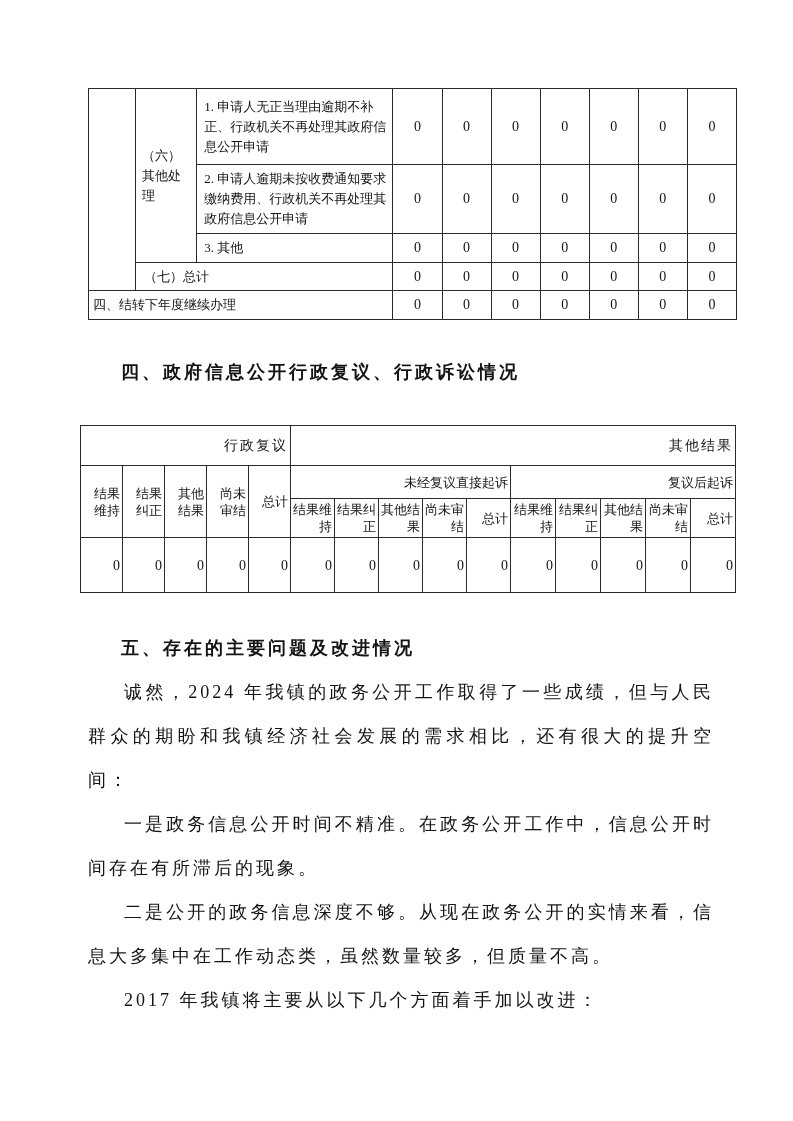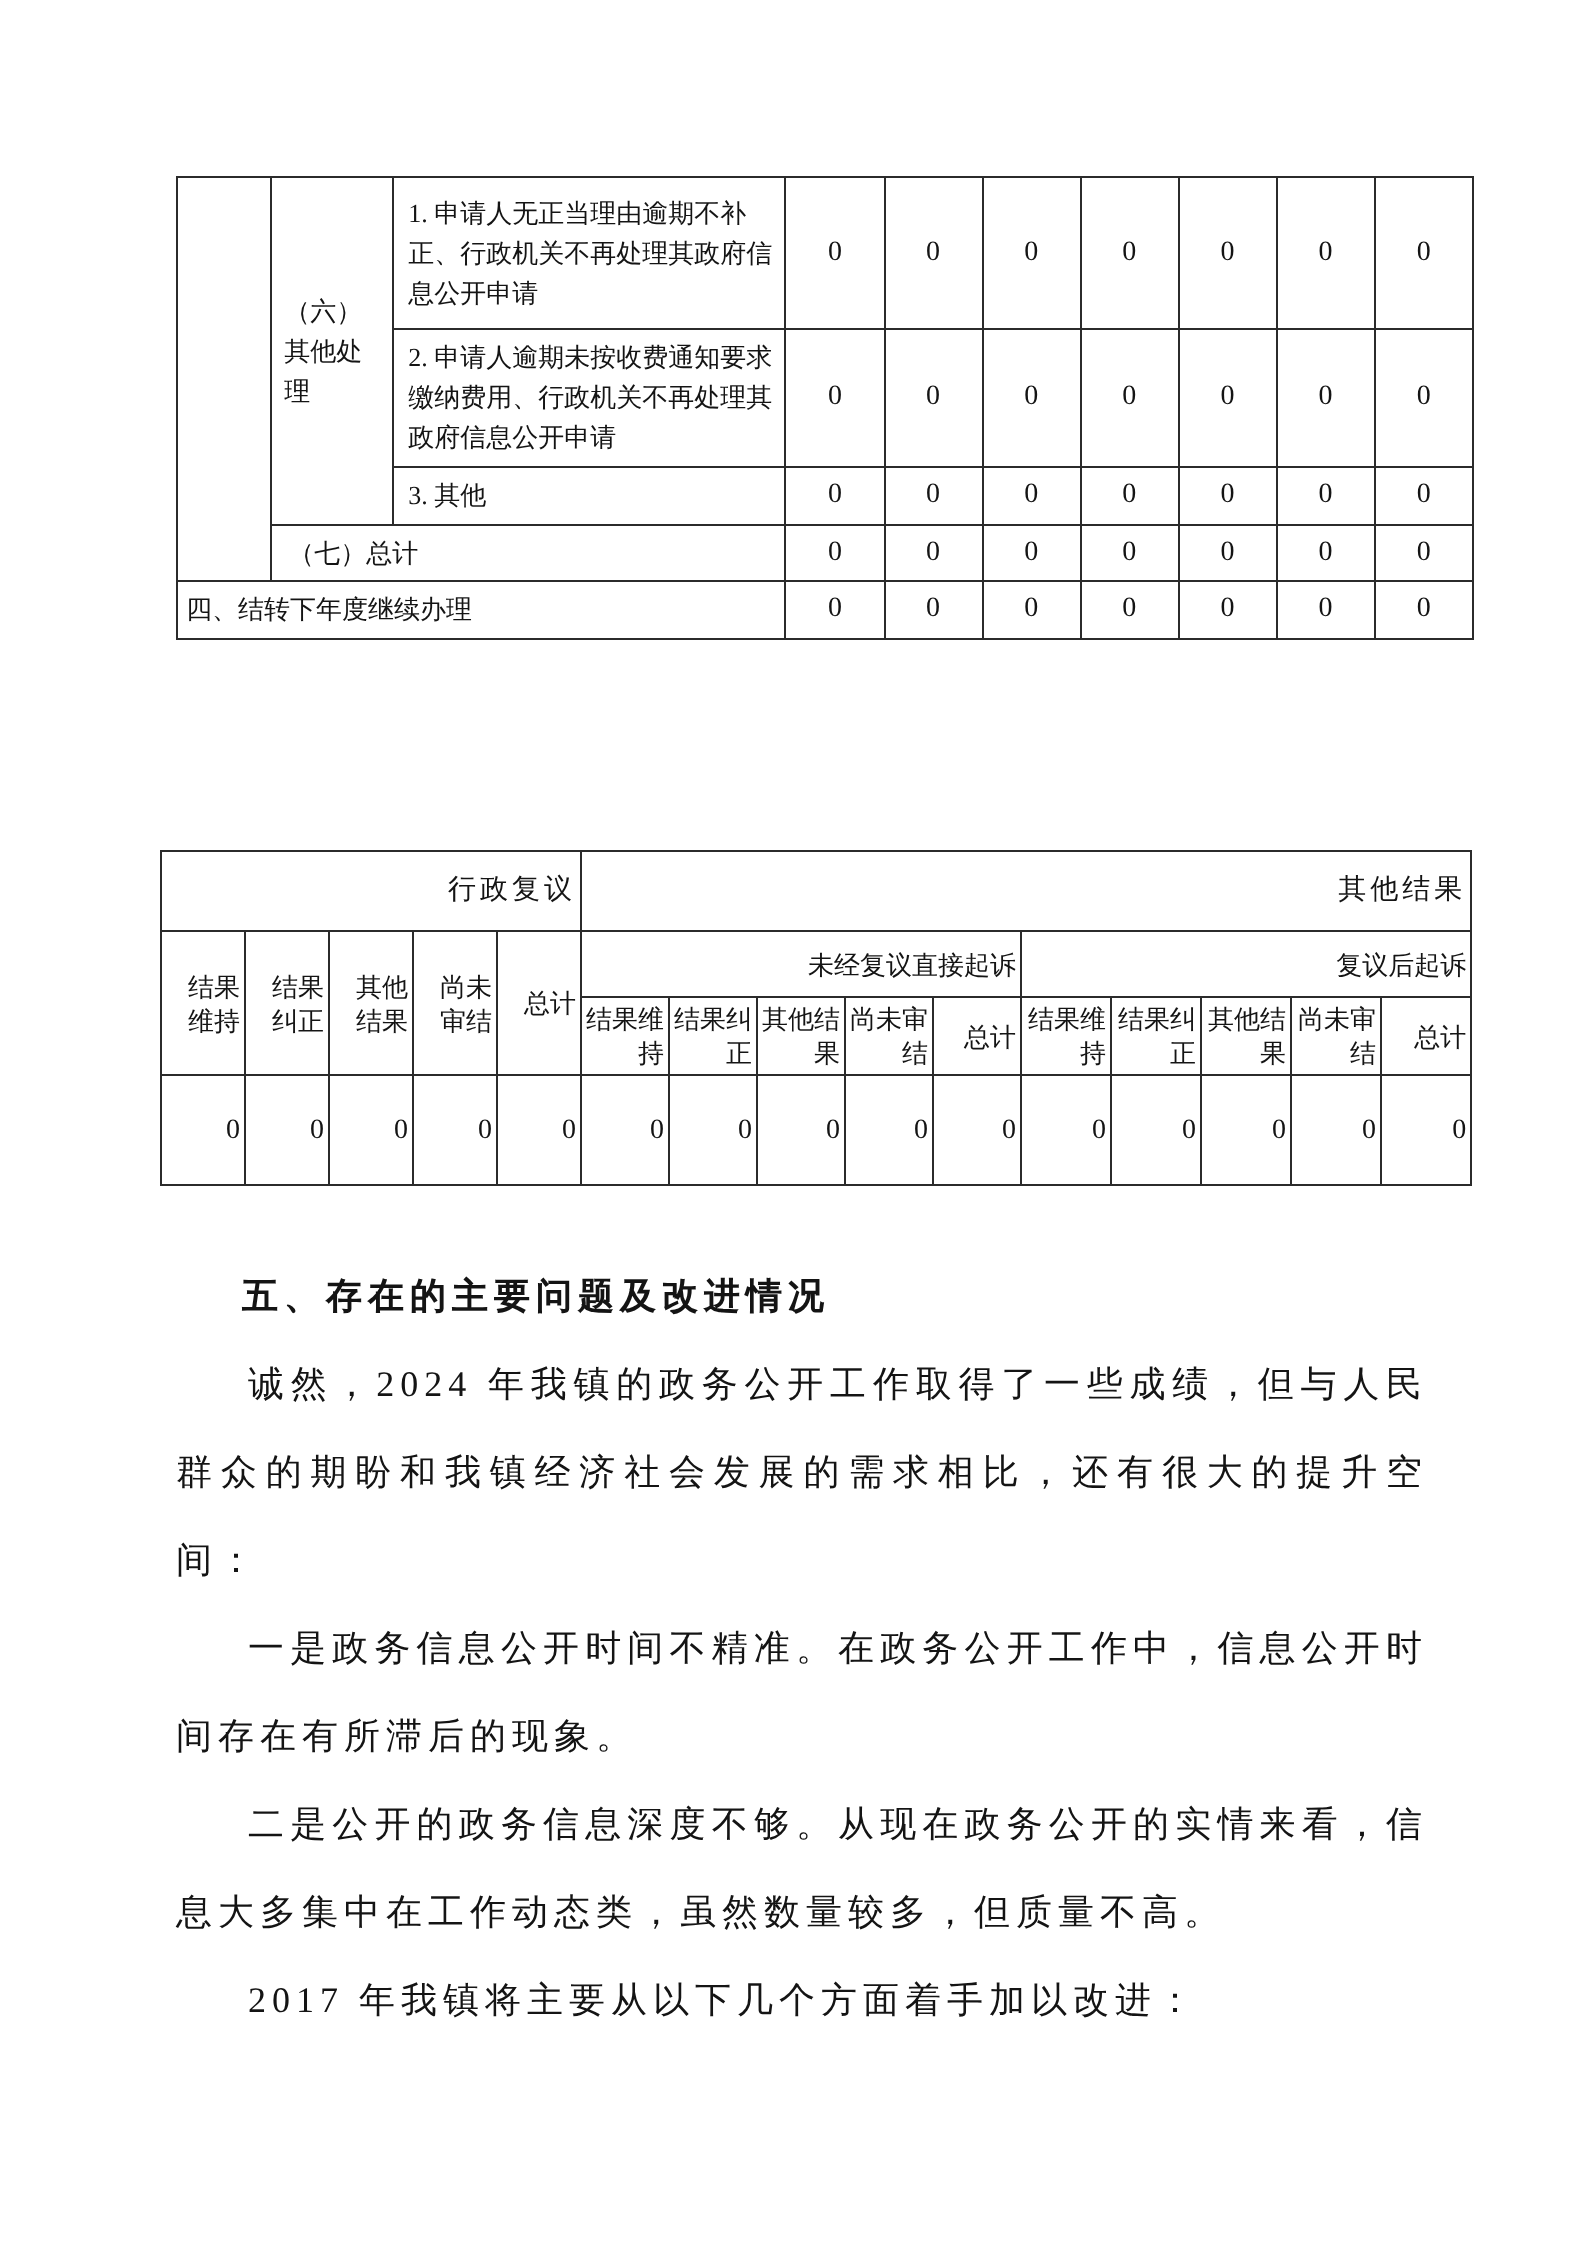--- a/index.html
+++ b/index.html
@@ -141,20 +141,21 @@
       <td class="num">0</td>
       <td class="num">0</td>
       <td class="num">0</td>
       <td class="num">0</td>
       <td class="num">0</td>
       <td class="num">0</td>
     </tr>
   </tbody>
     </table>
 
+  <div class="sec-heading sec4">四、政府信息公开行政复议、行政诉讼情况</div>
 
   <table class="t2">
     <colgroup>
       <col style="width:42px">
         <col style="width:42px">
         <col style="width:42px">
         <col style="width:42px">
         <col style="width:42px">
       <col style="width:44px">
         <col style="width:44px">

